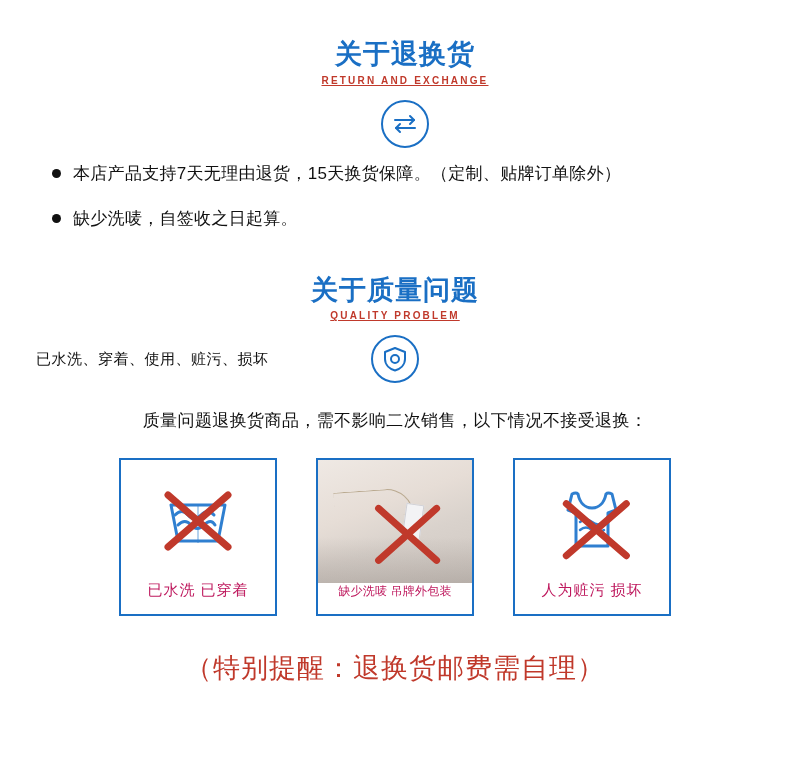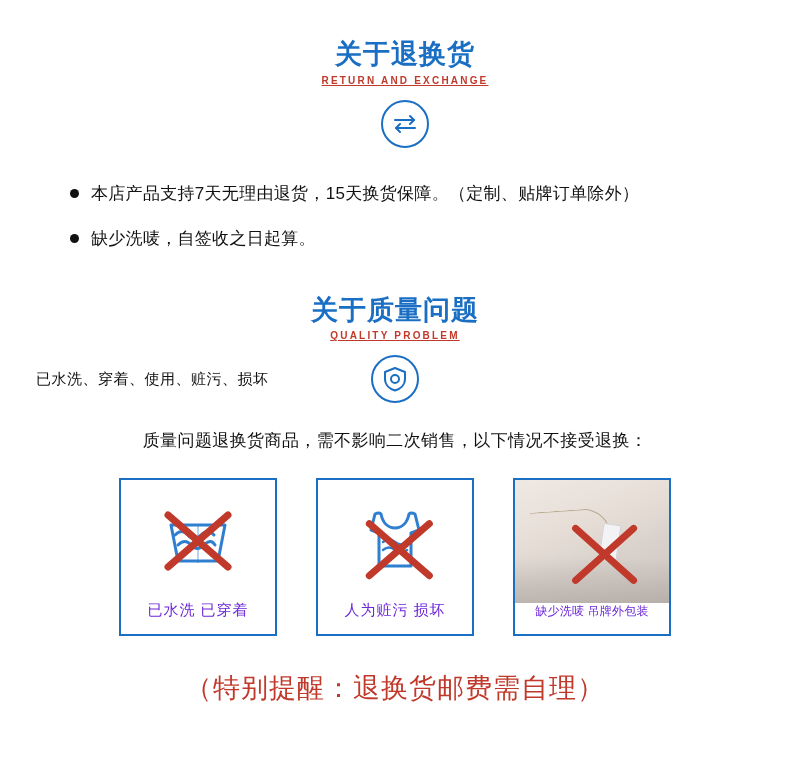--- a/index.html
+++ b/index.html
@@ -50,22 +50,22 @@
     margin: 14px auto 0 auto;
     display: flex;
     align-items: center;
     justify-content: center;
     box-sizing: border-box;
   }
   .circle-icon svg { display: block; }
 
   
   .bullets {
-    margin-top: 34px;
-    padding-left: 70px;
+    margin-top: 14px;
+    padding-left: 52px;
   }
   .bullet-row {
     display: flex;
     align-items: center;
     margin-bottom: 22px;
   }
   .bullet-dot {
     width: 9px;
     height: 9px;
     border-radius: 50%;
@@ -125,21 +125,21 @@
     width: 100%;
     position: relative;
     display: flex;
     align-items: center;
     justify-content: center;
   }
   .card-label {
     width: 100%;
     text-align: center;
     font-size: 15px;
-    color: #6d28d9;
+    color: #be185d;
     padding-bottom: 14px;
     letter-spacing: 1px;
   }
   .card3 .card-label {
     font-size: 12px;
     letter-spacing: 0.2px;
   }
   .cross {
     position: absolute;
     left: 50%;
@@ -249,48 +249,48 @@
             <path d="M37 54 L37 16" stroke="#2f7fd0" stroke-width="2" opacity="0.35"></path>
           </svg>
           <svg class="cross" width="72" height="62" viewBox="0 0 72 62">
             <path d="M6 5 L66 57" stroke="#c0392b" stroke-width="7" stroke-linecap="round"></path>
             <path d="M66 5 L6 57" stroke="#c0392b" stroke-width="7" stroke-linecap="round"></path>
           </svg>
         </div>
         <div class="card-label">已水洗 已穿着</div>
       </div>
 
-      <div class="card card2">
-        <div class="card-art">
-          <svg width="72" height="70" viewBox="0 0 72 70">
-            <path d="M16 8 C16 8 20 6 22 8 C24 18 30 22 36 22 C42 22 48 18 50 8 C52 6 56 8 56 8 L60 24 L52 27 L52 60 L20 60 L20 27 L12 24 Z" fill="none" stroke="#2f7fd0" stroke-width="3" stroke-linejoin="round"></path>
-            <path d="M24 36 q6 -5 12 0 t12 0" fill="none" stroke="#2f7fd0" stroke-width="2.5" stroke-linecap="round"></path>
-            <path d="M24 44 q6 -5 12 0 t12 0" fill="none" stroke="#2f7fd0" stroke-width="2.5" stroke-linecap="round"></path>
-          </svg>
-          <svg class="cross" width="72" height="62" viewBox="0 0 72 62" style="transform:translate(-44%,-36%);">
-            <path d="M6 5 L66 57" stroke="#c0392b" stroke-width="7" stroke-linecap="round"></path>
-            <path d="M66 5 L6 57" stroke="#c0392b" stroke-width="7" stroke-linecap="round"></path>
-          </svg>
-        </div>
-        <div class="card-label">人为赃污 损坏</div>
-      </div>
-
       <div class="card card3">
         <div class="card-art">
           <div class="photo">
             <div class="string"></div>
             <div class="tag"></div>
             <div class="shadow"></div>
           </div>
           <svg class="cross" width="70" height="62" viewBox="0 0 70 62" style="transform:translate(-32%,-30%);">
             <path d="M6 5 L64 57" stroke="#c0392b" stroke-width="7" stroke-linecap="round"></path>
             <path d="M64 5 L6 57" stroke="#c0392b" stroke-width="7" stroke-linecap="round"></path>
           </svg>
         </div>
         <div class="card-label">缺少洗唛 吊牌外包装</div>
       </div>
 
+      <div class="card card2">
+        <div class="card-art">
+          <svg width="72" height="70" viewBox="0 0 72 70">
+            <path d="M16 8 C16 8 20 6 22 8 C24 18 30 22 36 22 C42 22 48 18 50 8 C52 6 56 8 56 8 L60 24 L52 27 L52 60 L20 60 L20 27 L12 24 Z" fill="none" stroke="#2f7fd0" stroke-width="3" stroke-linejoin="round"></path>
+            <path d="M24 36 q6 -5 12 0 t12 0" fill="none" stroke="#2f7fd0" stroke-width="2.5" stroke-linecap="round"></path>
+            <path d="M24 44 q6 -5 12 0 t12 0" fill="none" stroke="#2f7fd0" stroke-width="2.5" stroke-linecap="round"></path>
+          </svg>
+          <svg class="cross" width="72" height="62" viewBox="0 0 72 62" style="transform:translate(-44%,-36%);">
+            <path d="M6 5 L66 57" stroke="#c0392b" stroke-width="7" stroke-linecap="round"></path>
+            <path d="M66 5 L6 57" stroke="#c0392b" stroke-width="7" stroke-linecap="round"></path>
+          </svg>
+        </div>
+        <div class="card-label">人为赃污 损坏</div>
+      </div>
+
     </div>
   </div>
 
   <div class="footer-warning">（特别提醒：退换货邮费需自理）</div>
 
 </div>
 
 </body></html>

